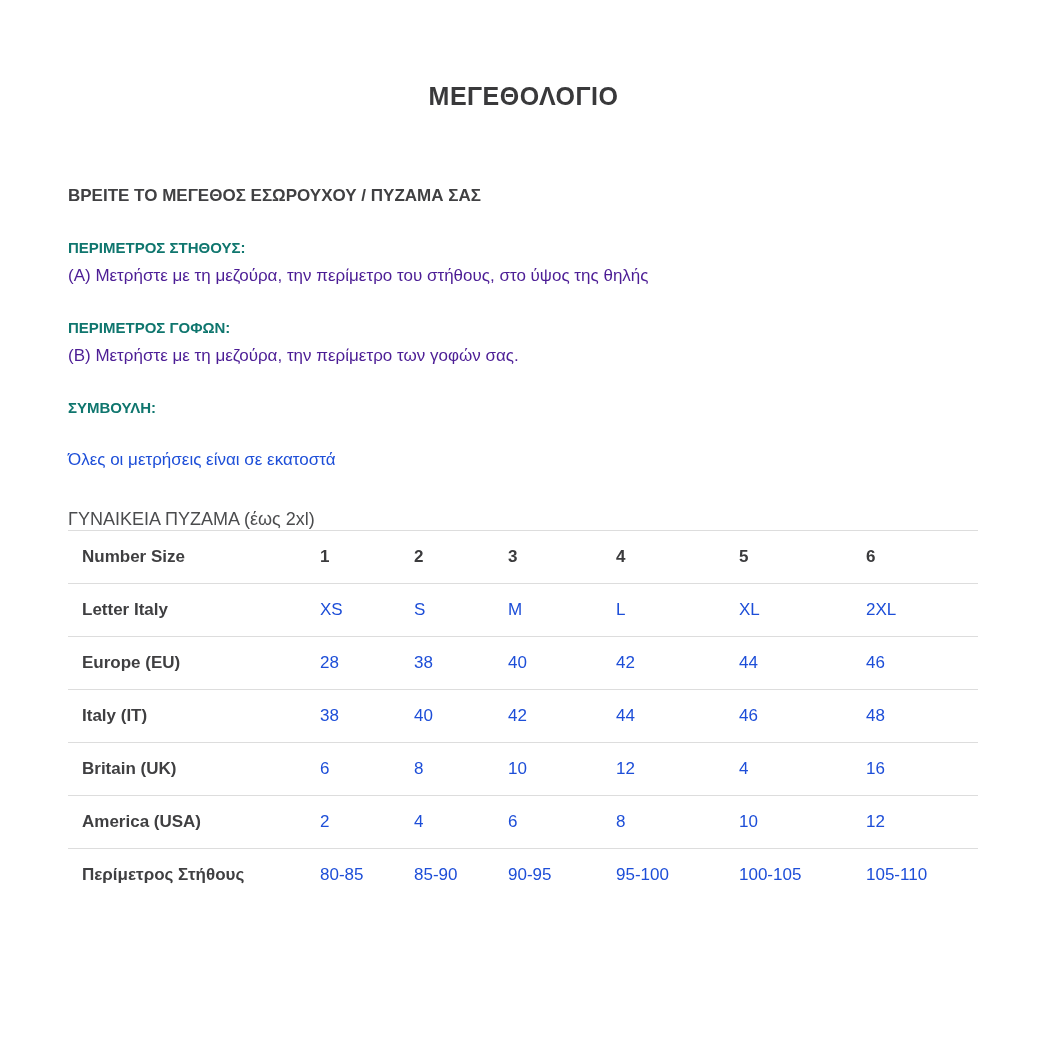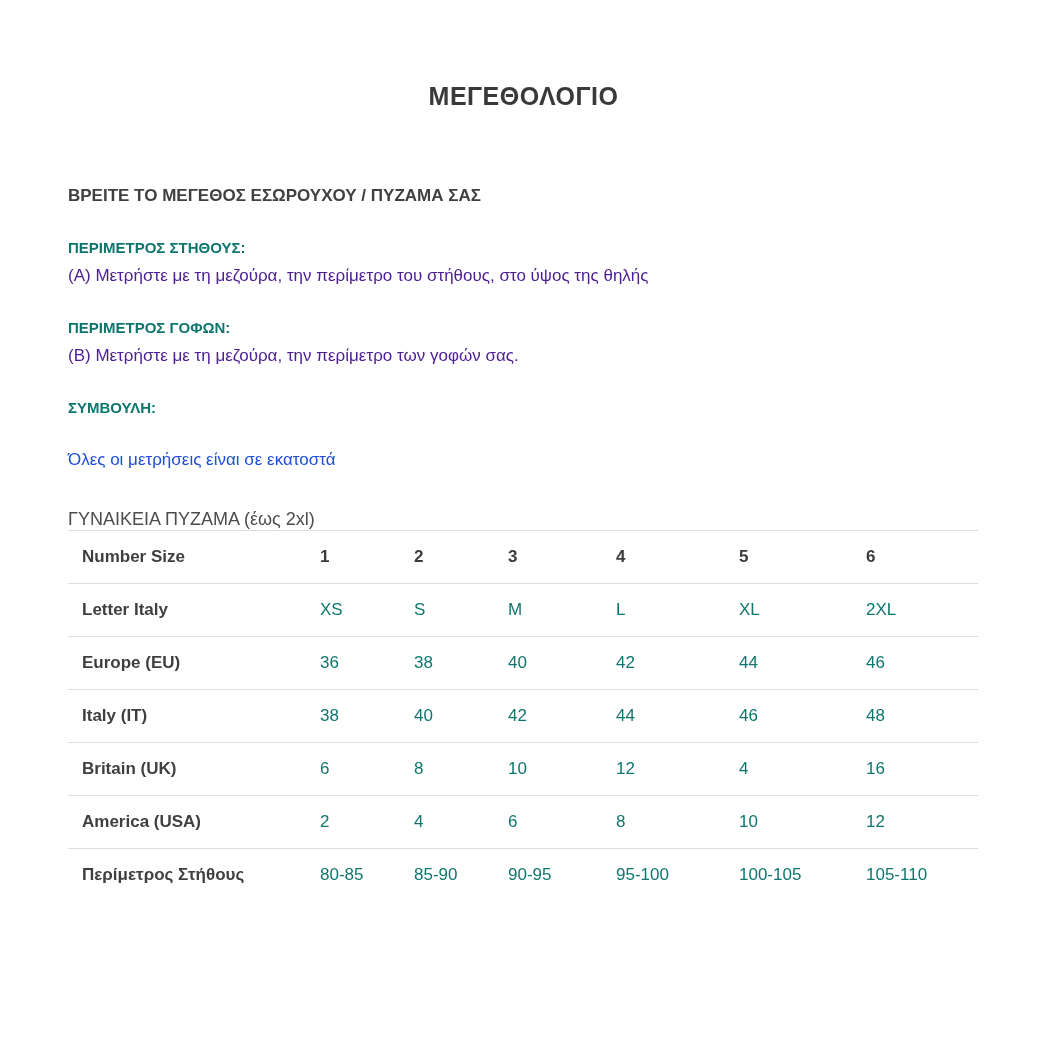--- a/index.html
+++ b/index.html
@@ -73,21 +73,21 @@
   }
   table.size-table tr {
     border-top: 1px solid #dddddd;
     margin-top: 44px;
   }
   table.size-table td {
     height: 52px;
     padding: 0;
     vertical-align: middle;
     font-size: 17px;
-    color: #0f766e;
+    color: #1d4ed8;
     font-weight: 400;
     white-space: nowrap;
   }
   table.size-table td.row-label {
     padding-left: 14px;
     color: #3f3f41;
     font-weight: 700;
   }
   table.size-table tr.em td.row-value {
     color: #3b3b3d;
@@ -147,21 +147,21 @@
             <td class="row-label">Letter Italy</td>
             <td class="row-value">XS</td>
             <td class="row-value">S</td>
             <td class="row-value">M</td>
             <td class="row-value">L</td>
             <td class="row-value">XL</td>
             <td class="row-value">2XL</td>
           </tr>
           <tr>
             <td class="row-label">Europe (EU)</td>
-            <td class="row-value">36</td>
+            <td class="row-value">28</td>
             <td class="row-value">38</td>
             <td class="row-value">40</td>
             <td class="row-value">42</td>
             <td class="row-value">44</td>
             <td class="row-value">46</td>
           </tr>
           <tr>
             <td class="row-label">Italy (IT)</td>
             <td class="row-value">38</td>
             <td class="row-value">40</td>

